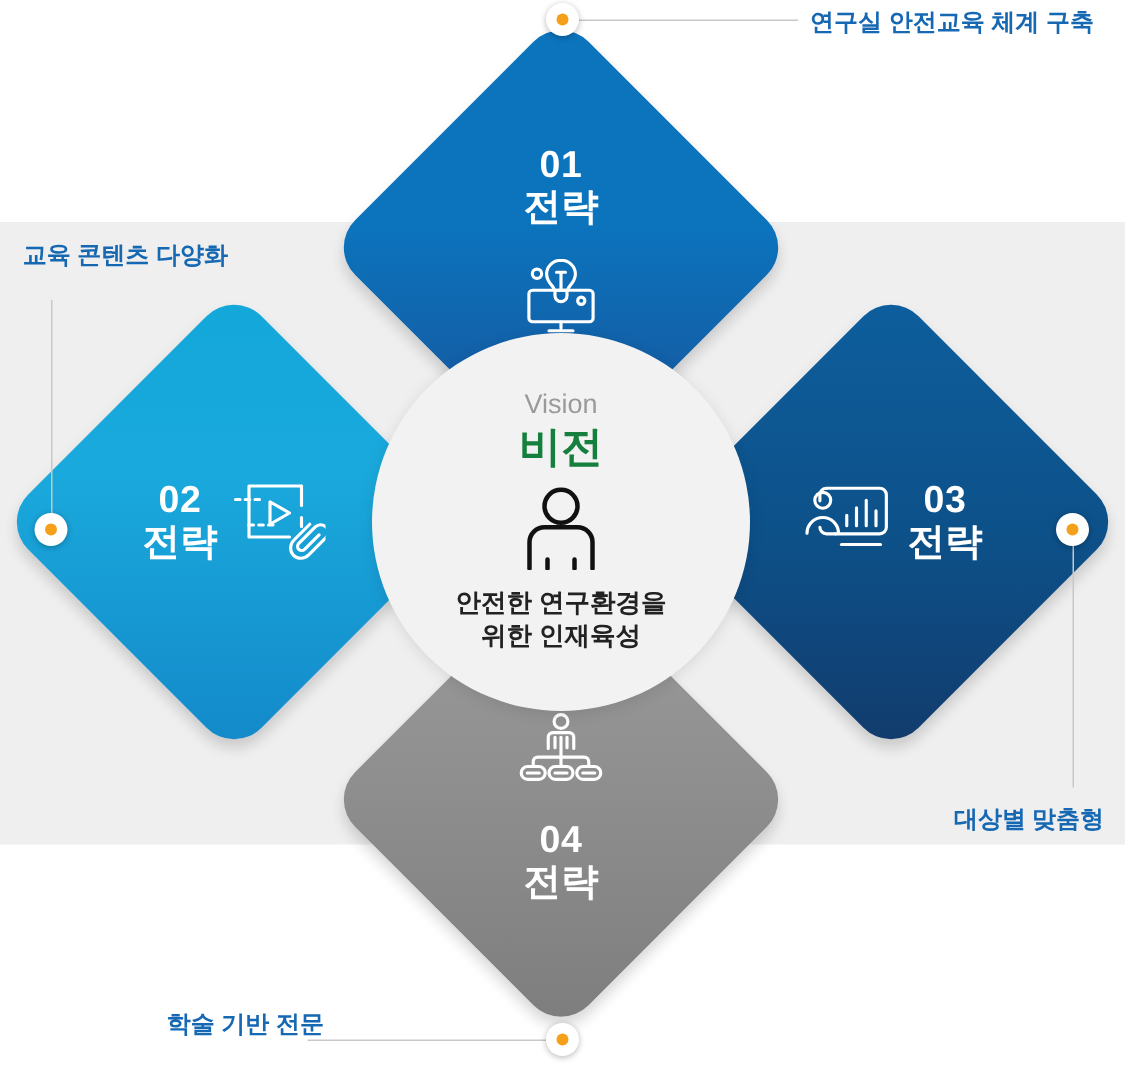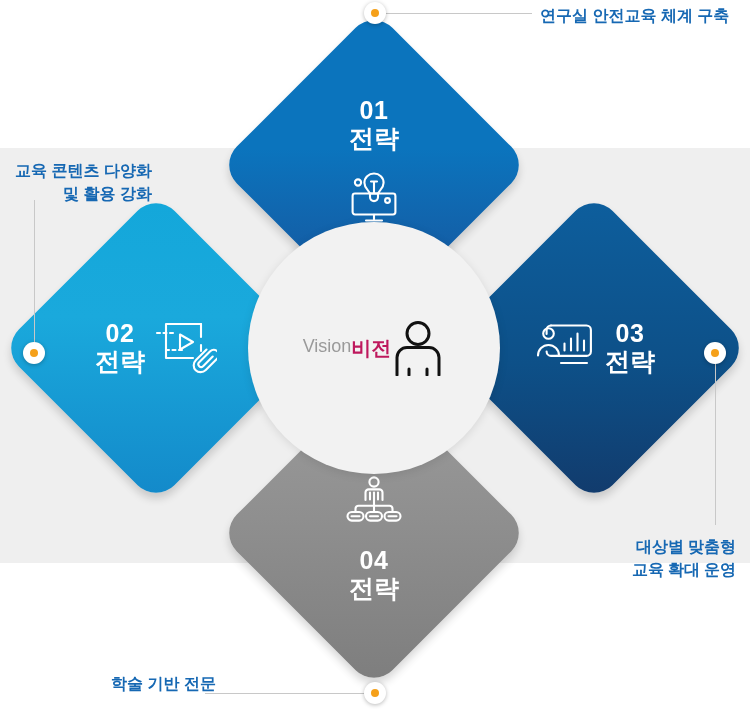--- a/index.html
+++ b/index.html
@@ -97,35 +97,35 @@
   .center-circle {
     position: absolute;
     left: 248px;
     top: 222px;
     width: 252px;
     height: 252px;
     border-radius: 50%;
     background: #f2f2f2;
     box-shadow: 0 2px 10px rgba(0,0,0,0.10);
     display: flex;
-    flex-direction: row;
+    flex-direction: column;
     align-items: center;
     justify-content: center;
     z-index: 5;
   }
   .vision-en {
     font-size: 18px;
     color: #9a9a9a;
     line-height: 1.1;
     margin-bottom: 2px;
     font-weight: 400;
   }
   .vision-ko {
-    font-size: 20px;
-    color: #be185d;
+    font-size: 28px;
+    color: #15803d;
     font-weight: 700;
     line-height: 1.15;
   }
   .vision-icon { margin-top: 10px; margin-bottom: 6px; }
   .vision-desc {
     font-size: 17px;
     color: #222222;
     font-weight: 700;
     line-height: 1.32;
     text-align: center;
@@ -259,40 +259,42 @@
   <div class="center-circle">
     <div class="vision-en">Vision</div>
     <div class="vision-ko">비전</div>
     <span class="vision-icon">
       <svg width="54" height="56" viewBox="0 0 54 56" fill="none" stroke="#111111" stroke-width="3" stroke-linecap="round" stroke-linejoin="round">
         <circle cx="27" cy="13.5" r="11"></circle>
         <path d="M6 55V37.5C6 32 10.5 27.5 16 27.5h22c5.5 0 10 4.5 10 10V55"></path>
         <path d="M18 55v-6M36 55v-6"></path>
       </svg>
     </span>
+    <div class="vision-desc">
+      <div>안전한 연구환경을</div>
+      <div>위한 인재육성</div>
+    </div>
   </div>
 
   <div class="leader h" style="left:386px; top:13px; width:146px;"></div>
   <div class="dot" style="left:364px; top:2px;"></div>
   <div class="callout left" style="left:540px; top:5px;">
     <div>연구실 안전교육 체계 구축</div>
   </div>
 
   <div class="leader v" style="left:34px; top:200px; height:153px;"></div>
   <div class="dot" style="left:23px; top:342px;"></div>
   <div class="callout right" style="left:0px; top:160px; width:152px;">
     <div>교육 콘텐츠 다양화</div>
-    <div>및 활용 강화</div>
   </div>
 
   <div class="leader v" style="left:715px; top:360px; height:165px;"></div>
   <div class="dot" style="left:704px; top:342px;"></div>
   <div class="callout right" style="left:598px; top:536px; width:138px;font-family:Liberation Serif, serif;">
     <div>대상별 맞춤형</div>
-    <div>교육 확대 운영</div>
   </div>
 
   <div class="leader h" style="left:205px; top:693px; width:160px;"></div>
   <div class="dot" style="left:364px; top:682px;"></div>
   <div class="callout right" style="left:56px; top:673px; width:160px;">
     <div>학술 기반 전문</div>
   </div>
 
 </div>
 

